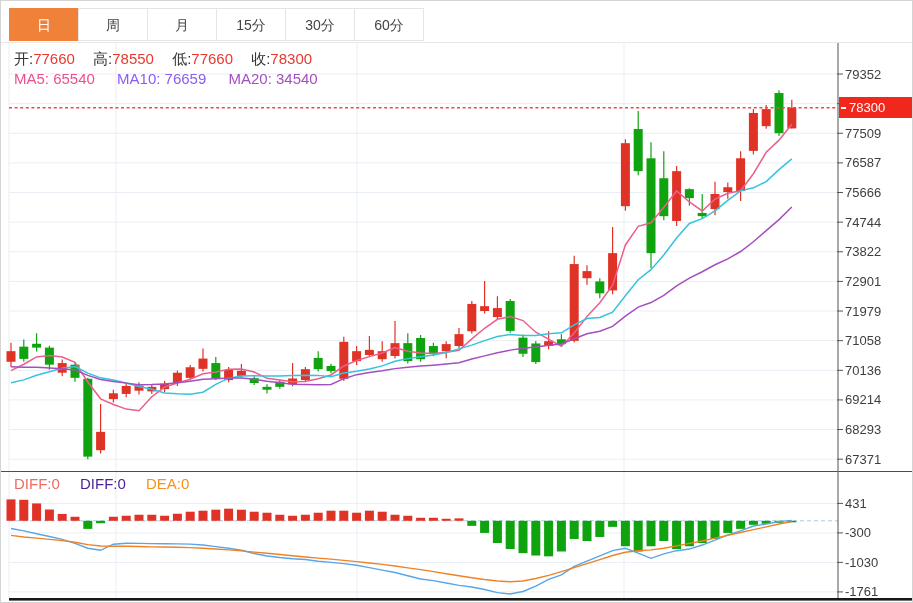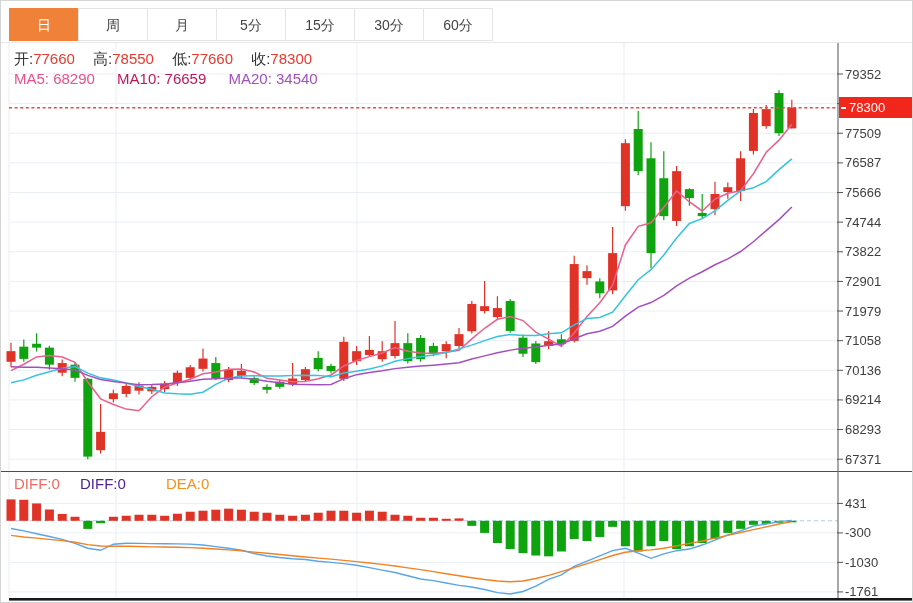--- a/index.html
+++ b/index.html
@@ -13,25 +13,25 @@
   #plot{position:absolute;top:0;left:0;z-index:2;}
   svg text{font-family:"Liberation Sans",sans-serif;font-size:13px;fill:#3e3e3e;}
   .legend{position:absolute;left:13px;z-index:4;font-size:15px;white-space:nowrap;}
   .row1{top:49px;}
   .row2{top:69px;}
   .macdrow{top:474px;}
   .legend .item{margin-right:14px;}
   .lab{color:#333;}
   .v{color:#e8392f;}
   .ma5{color:#ec4f8d;margin-right:18px;}
-  .ma10{color:#be185d;margin-right:18px;}
+  .ma10{color:#8b5cf6;margin-right:18px;}
   .ma20{color:#a44fc0;}
   .lmacd{color:#f06a62;margin-right:16px;}
   .ldiff{color:#4c1d95;margin-right:16px;margin-top:16px;}
-  .ldea{color:#f5921e;margin-left:20px;}
+  .ldea{color:#f5921e;}
   .price-tag{position:absolute;left:838px;top:96px;width:73px;height:21px;background:#f2271c;color:#fff;
              z-index:6;display:flex;align-items:center;font-size:13px;}
   .tick-dash{display:inline-block;width:5px;height:2px;background:#fff;margin:0 3px 0 2px;}
 </style>
 </head>
 <body>
 
 <div class="frame">
   <svg id="plot" width="913" height="603">
       <line x1="8" y1="73" x2="837" y2="73" stroke="#e9eef5" stroke-width="1"></line>
@@ -286,36 +286,35 @@
       <text x="844" y="536.4149">-300</text>
       <line x1="836" y1="561.3944899999999" x2="842" y2="561.3944899999999" stroke="#555" stroke-width="1"></line>
       <text x="844" y="565.8944899999999">-1030</text>
       <line x1="836" y1="590.914463" x2="842" y2="590.914463" stroke="#555" stroke-width="1"></line>
       <text x="844" y="595.414463">-1761</text>
     </svg>
   <div class="tabbar" id="tabbar">
       <div class="tab active">日</div>
       <div class="tab">周</div>
       <div class="tab">月</div>
-      <div class="tab">5分</div>
       <div class="tab">15分</div>
       <div class="tab">30分</div>
       <div class="tab">60分</div>
     </div>
   <div class="tab-divider"></div>
 
   <div class="legend row1">
     <span class="item"><span class="lab">开:</span><span class="v">77660</span></span>
     <span class="item"><span class="lab">高:</span><span class="v">78550</span></span>
     <span class="item"><span class="lab">低:</span><span class="v">77660</span></span>
     <span class="item"><span class="lab">收:</span><span class="v">78300</span></span>
   </div>
 
   <div class="legend row2">
-    <span class="ma5">MA5: 68290</span>
+    <span class="ma5">MA5: 65540</span>
     <span class="ma10">MA10: 76659</span>
     <span class="ma20">MA20: 34540</span>
   </div>
 
   <div class="legend macdrow">
     <span class="lmacd">DIFF:0</span>
     <span class="ldiff">DIFF:0</span>
     <span class="ldea">DEA:0</span>
   </div>
 

